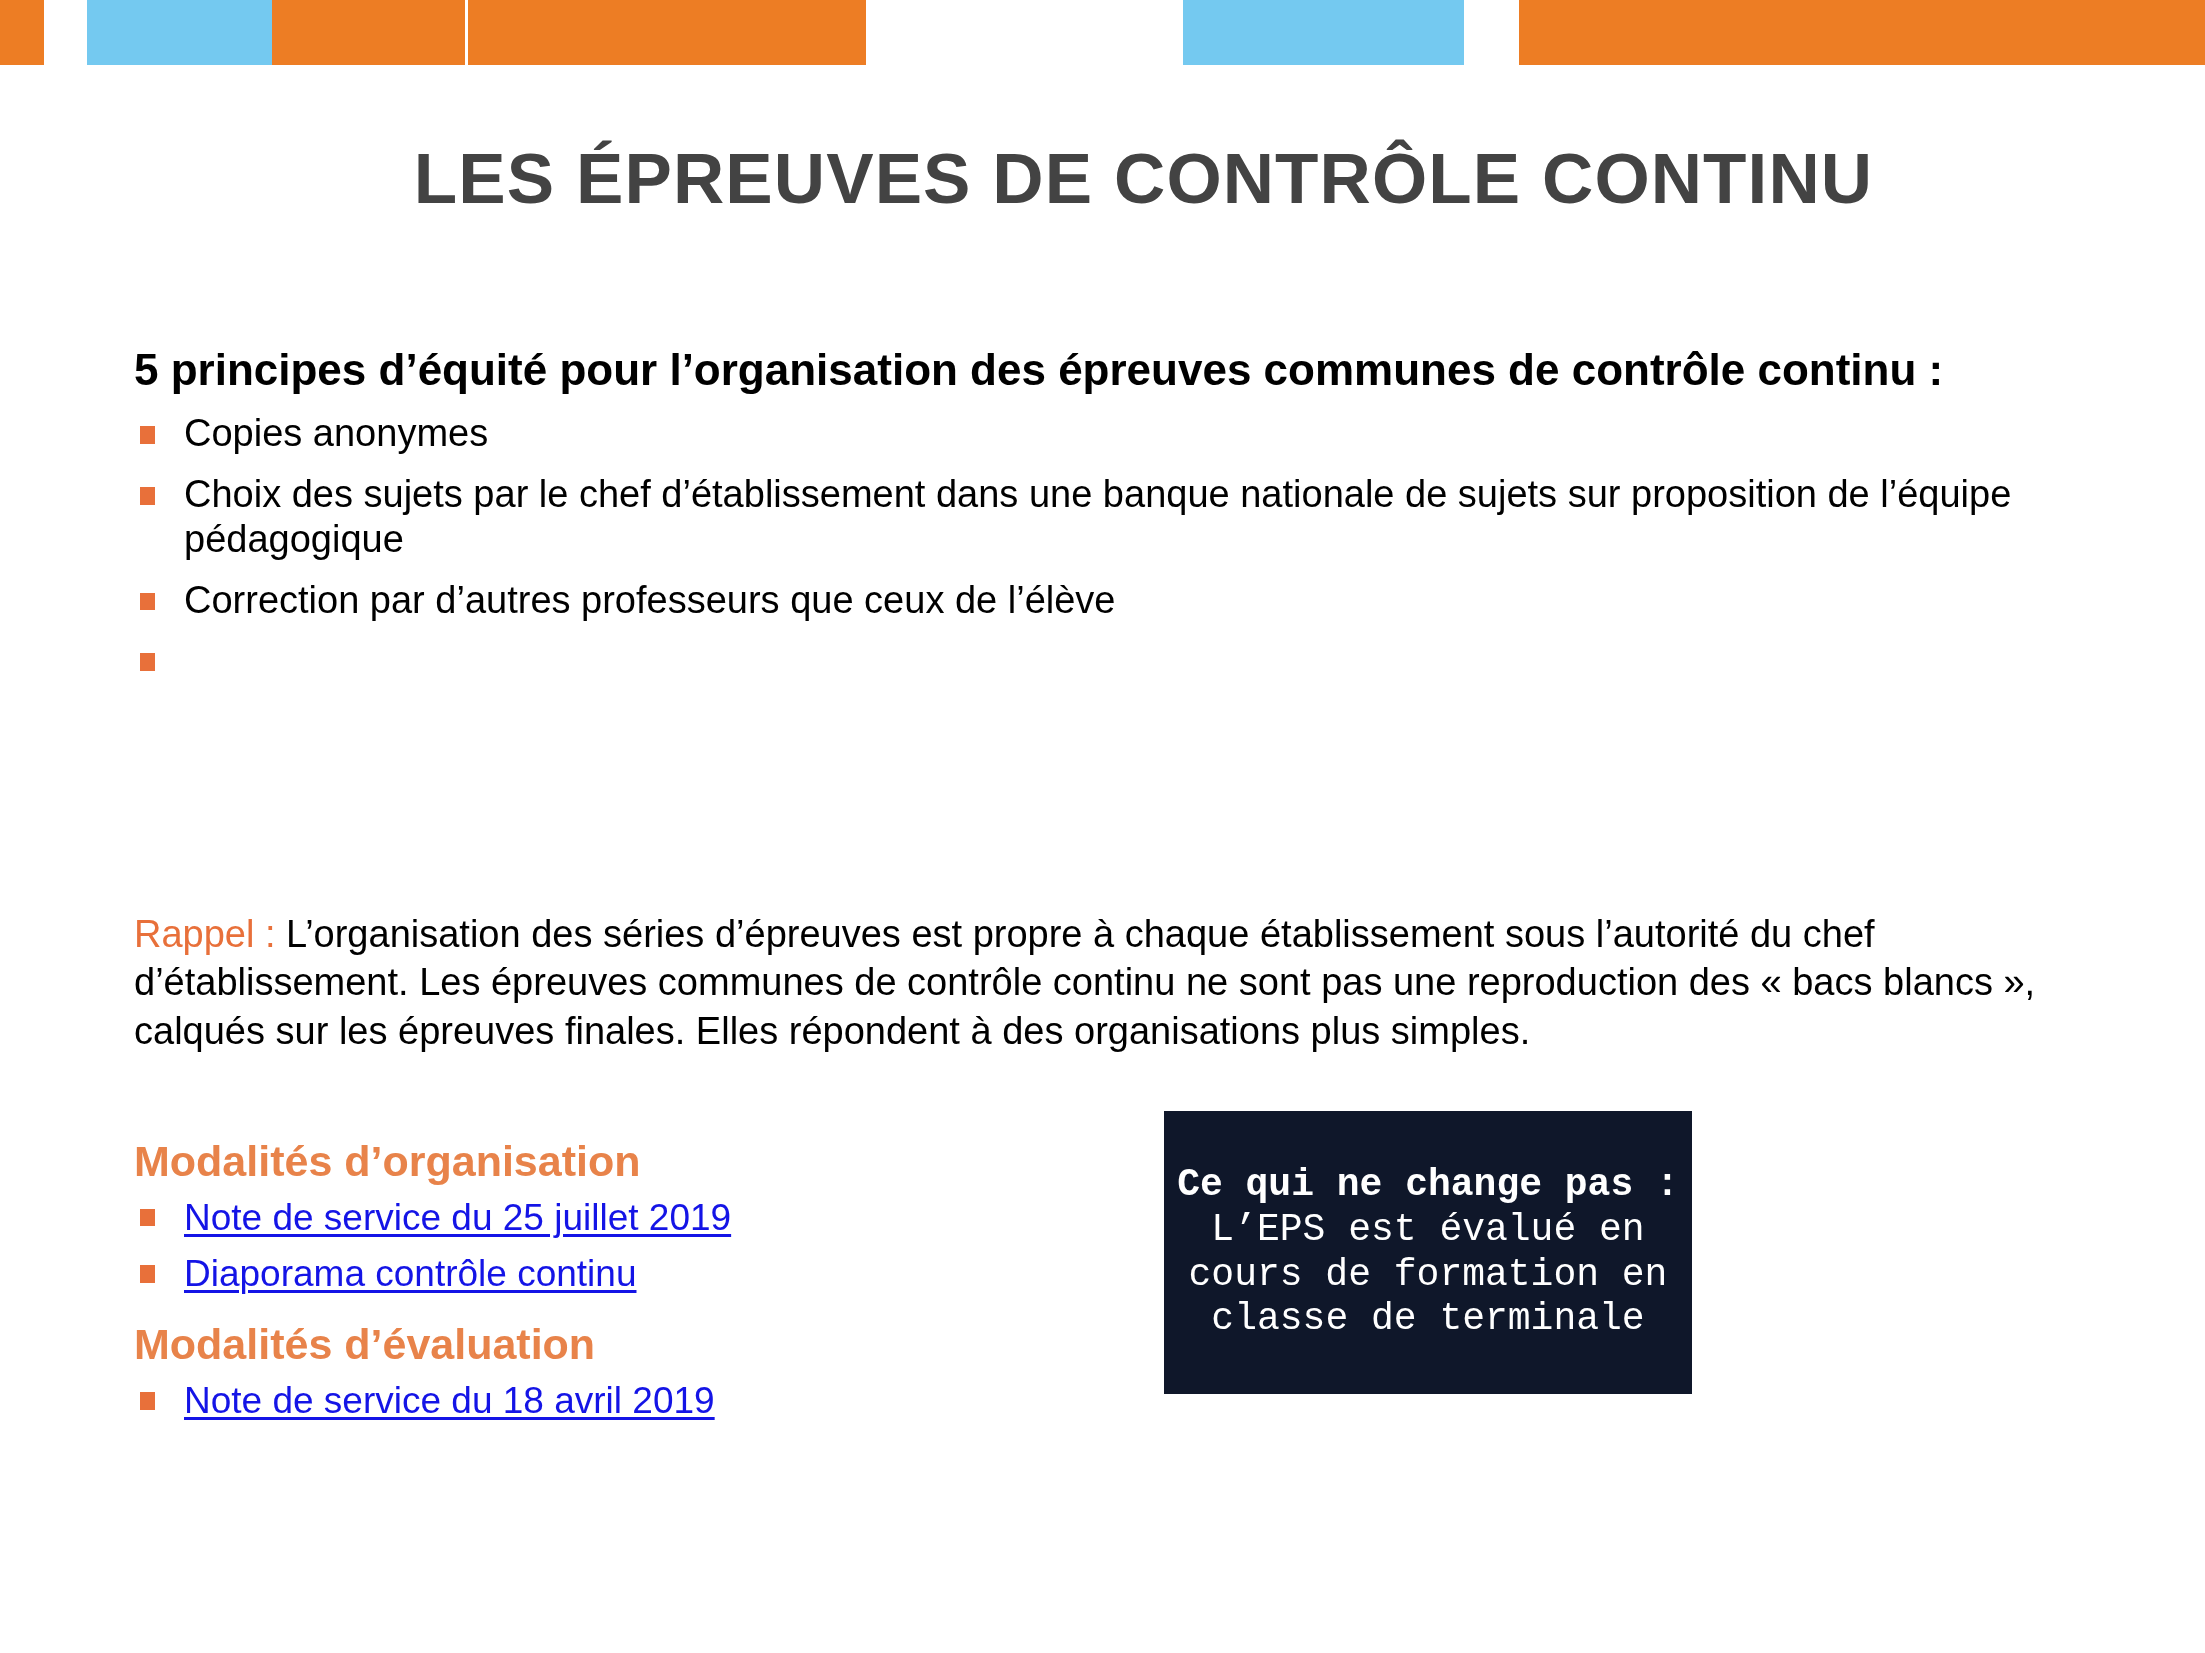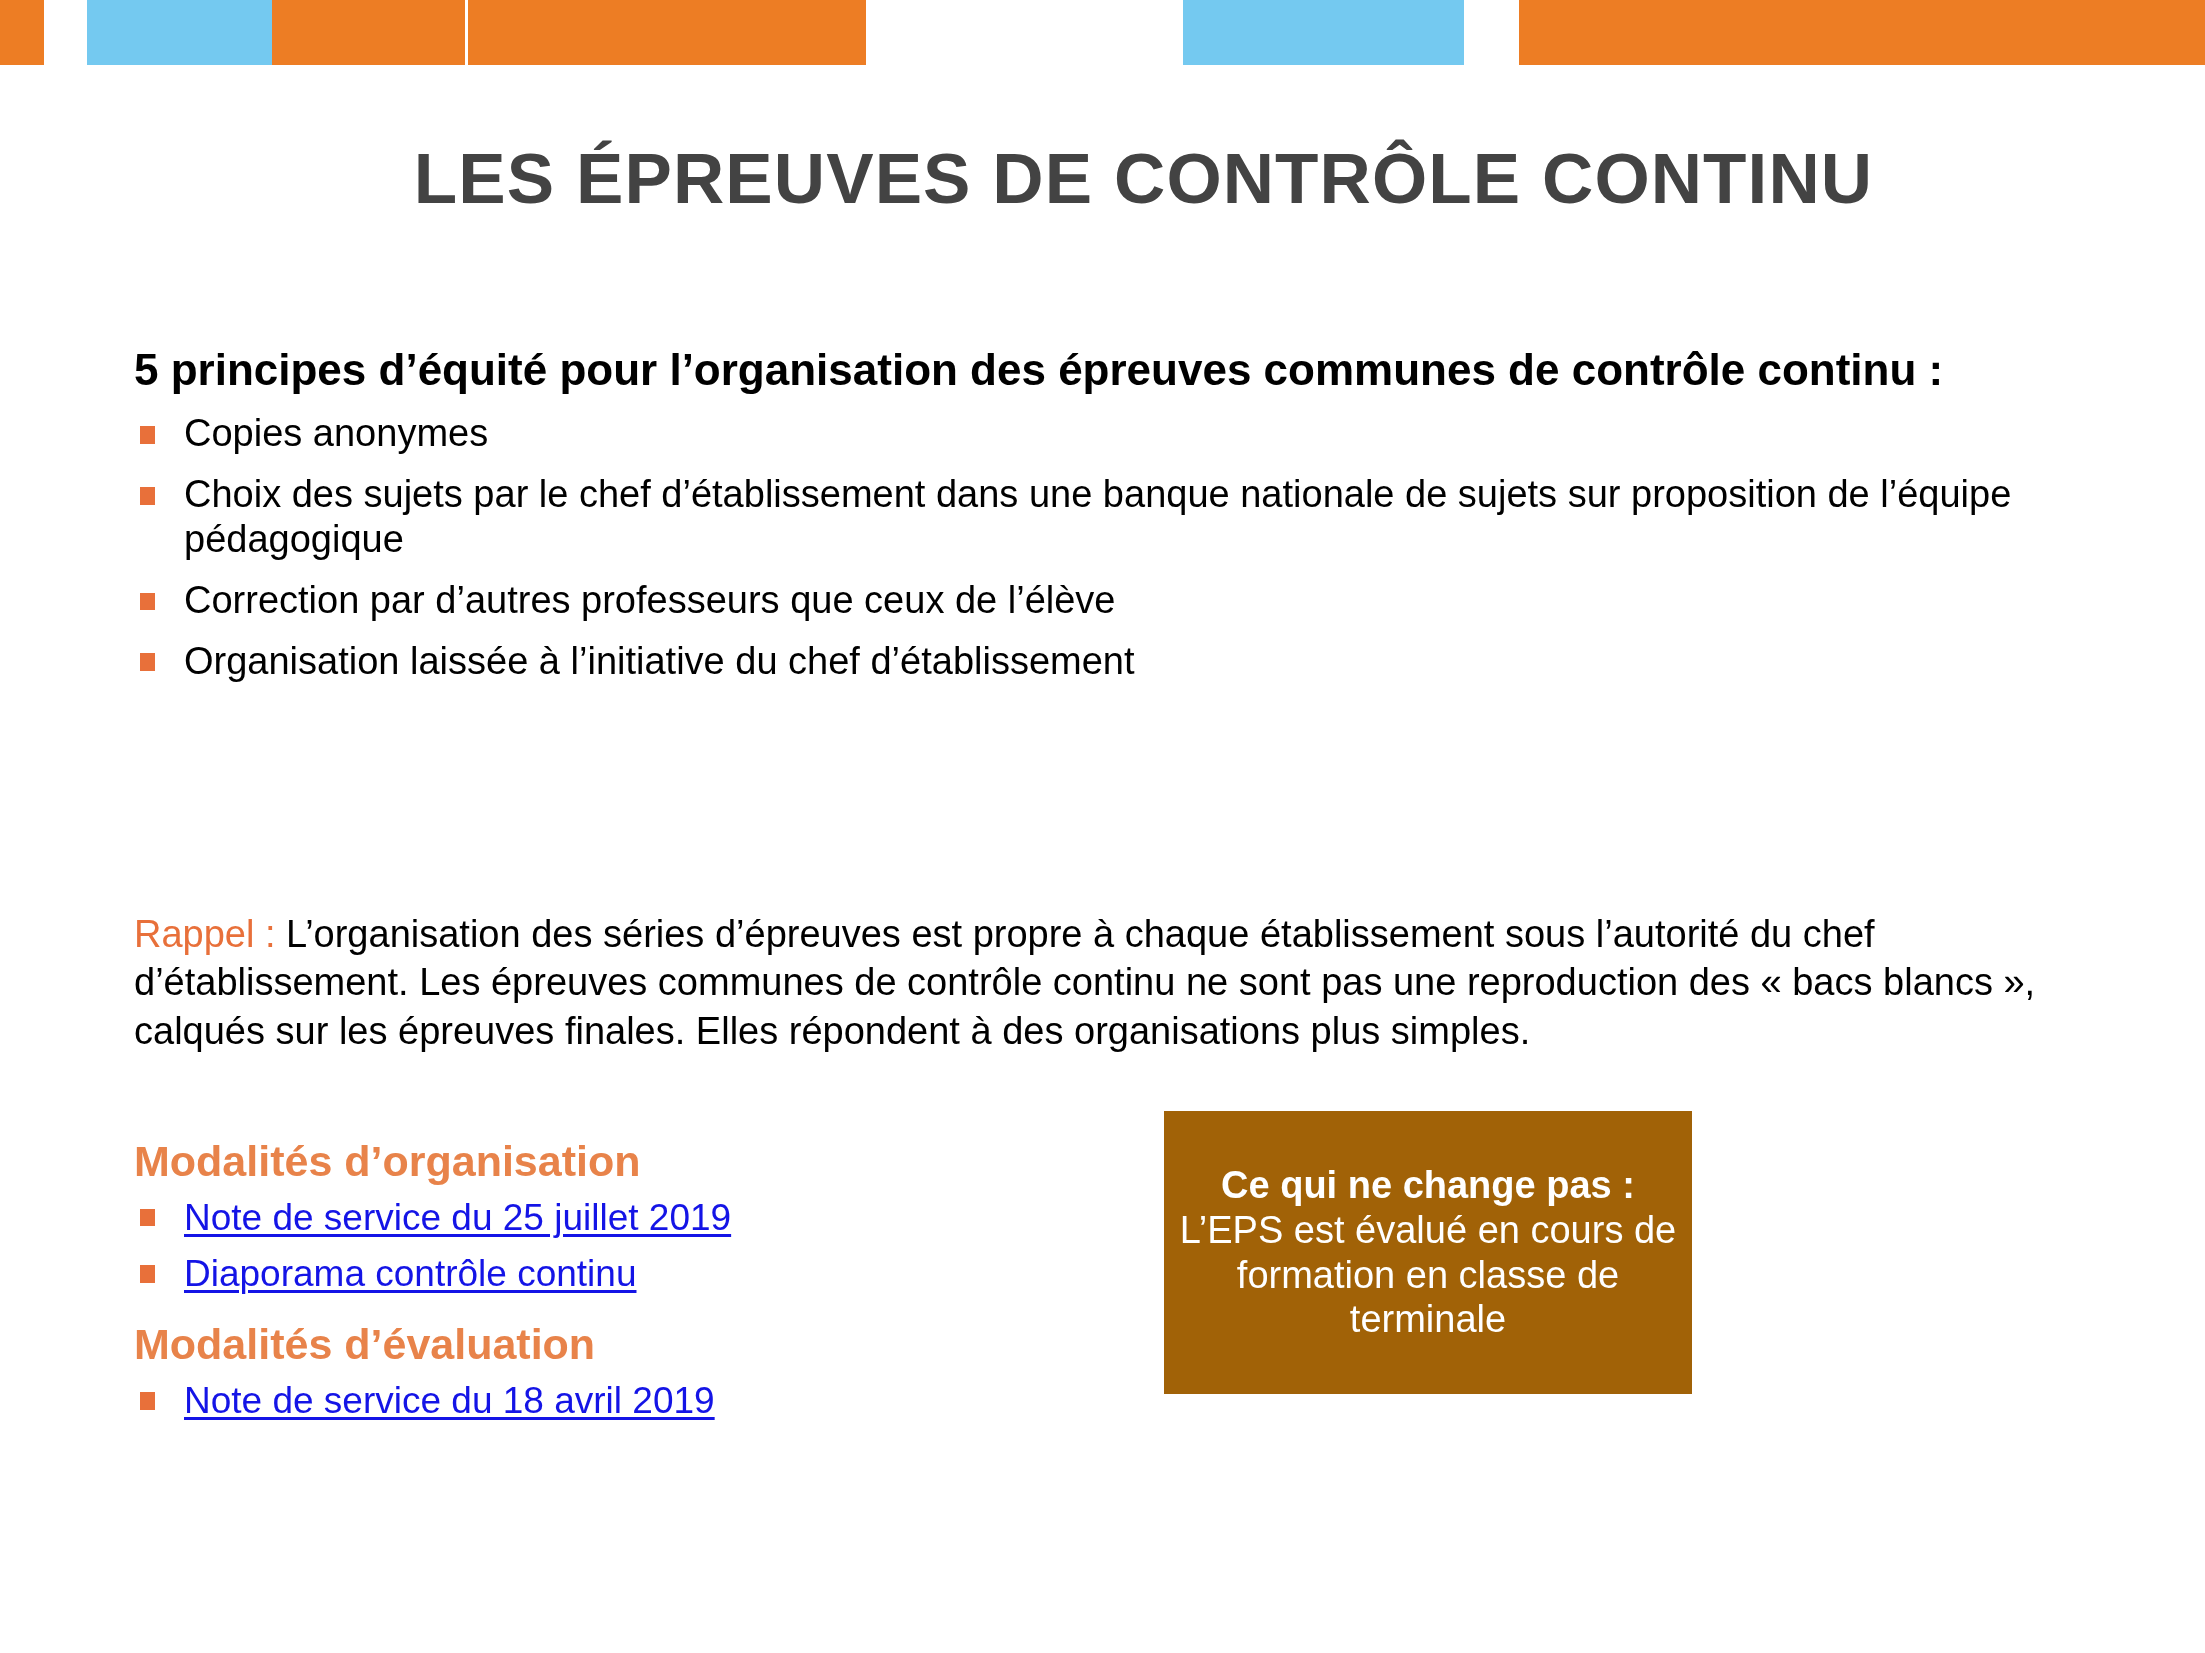--- a/index.html
+++ b/index.html
@@ -144,26 +144,27 @@
     cursor: pointer;
   }
 
   
   #callout {
     position: absolute;
     left: 1164px;
     top: 1111px;
     width: 528px;
     height: 283px;
-    background: #a16207;
+    background: #0f172a;
     display: flex;
     align-items: center;
     justify-content: center;
     padding: 0 10.3px;
     box-sizing: border-box;
+    font-family: Liberation Mono, monospace;
   }
   #callout .callout-text {
     text-align: center;
     color: #ffffff;
     font-size: 38px;
     line-height: 1.18;
   }
   #callout .callout-title {
     font-weight: bold;
   }
@@ -197,21 +198,20 @@
     <li>
       <span class="sq"></span>
       <span>Choix des sujets par le chef d’établissement dans une banque nationale de sujets sur proposition de l’équipe pédagogique</span>
     </li>
     <li>
       <span class="sq"></span>
       <span>Correction par d’autres professeurs que ceux de l’élève</span>
     </li>
     <li>
       <span class="sq"></span>
-      <span>Organisation laissée à l’initiative du chef d’établissement</span>
     </li>
   </ul>
 </div>
 
 <div id="rappel">
   <span class="rappel-label">Rappel :</span><span> L’organisation des séries d’épreuves est propre à chaque établissement sous l’autorité du chef d’établissement. Les épreuves communes de contrôle continu ne sont pas une reproduction des « bacs blancs », calqués sur les épreuves finales. Elles répondent à des organisations plus simples.</span>
 </div>
 
 <div id="modalites">
 

